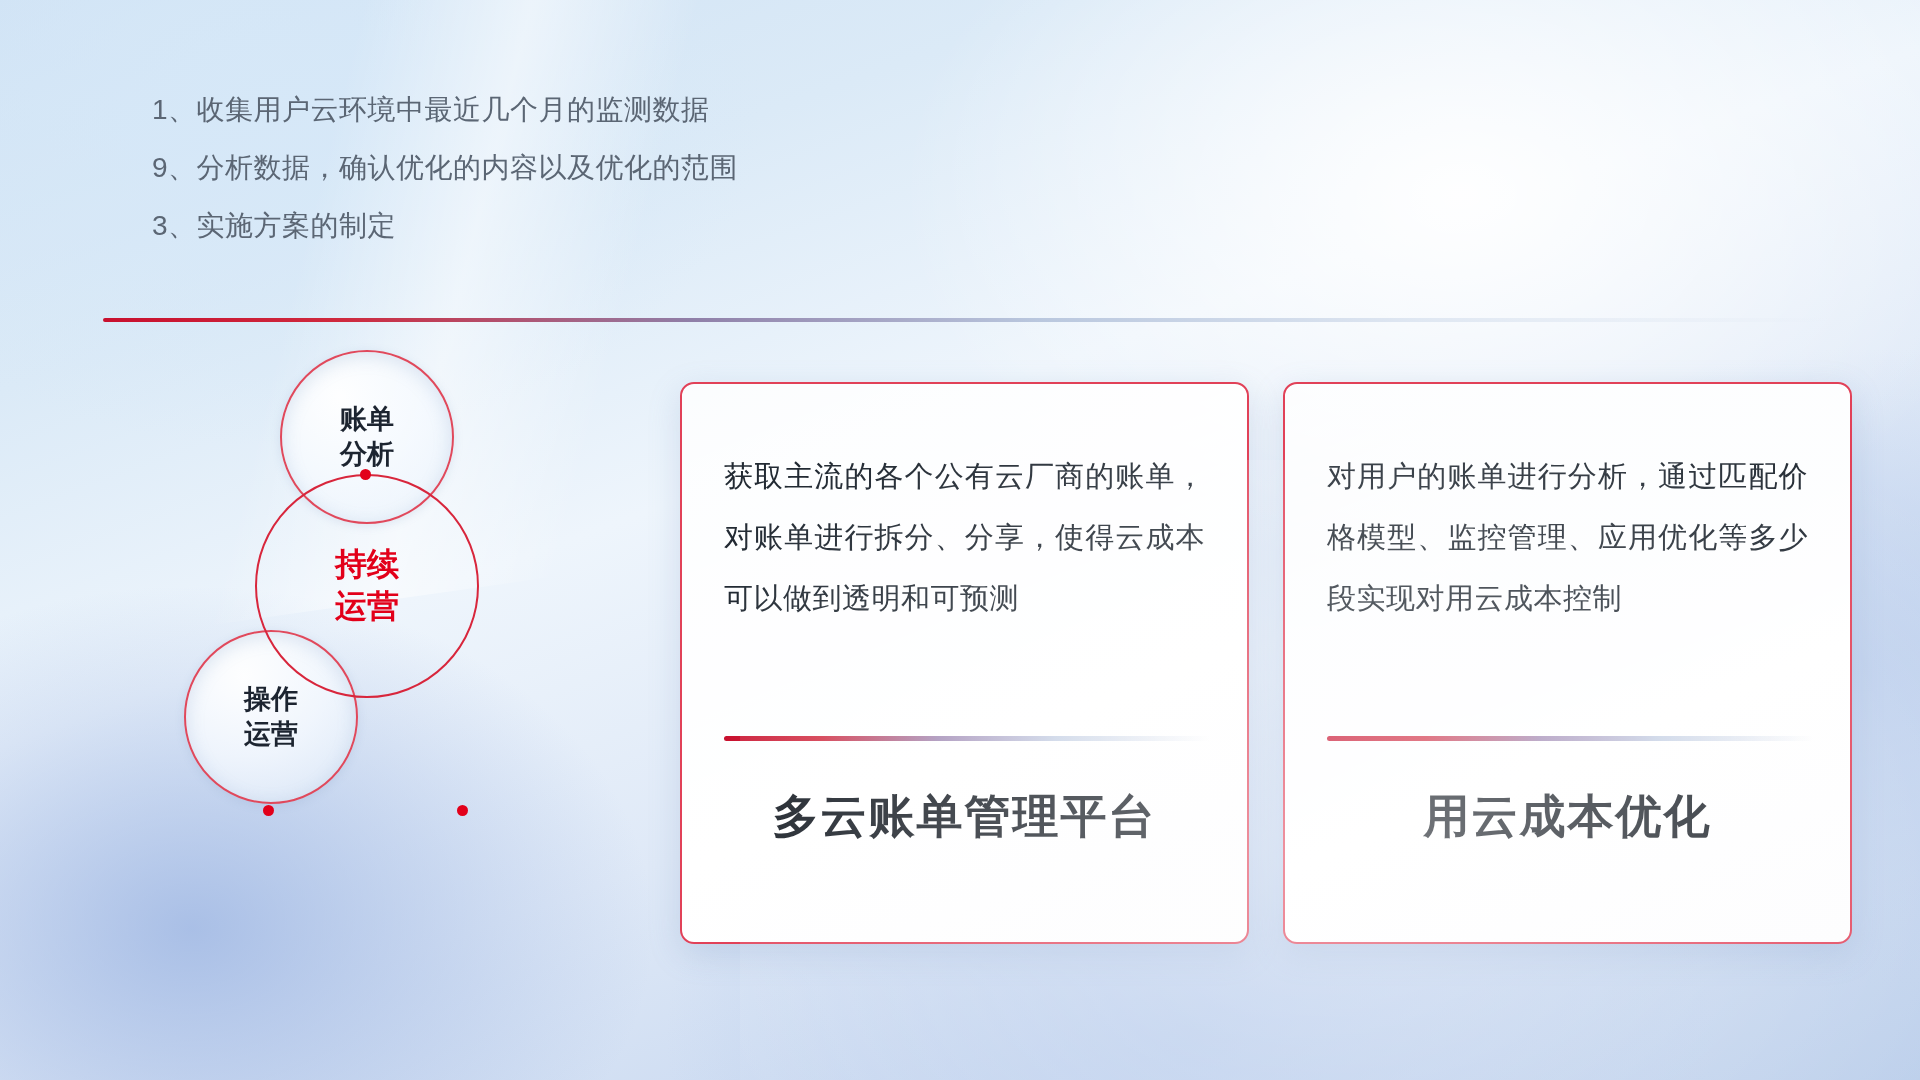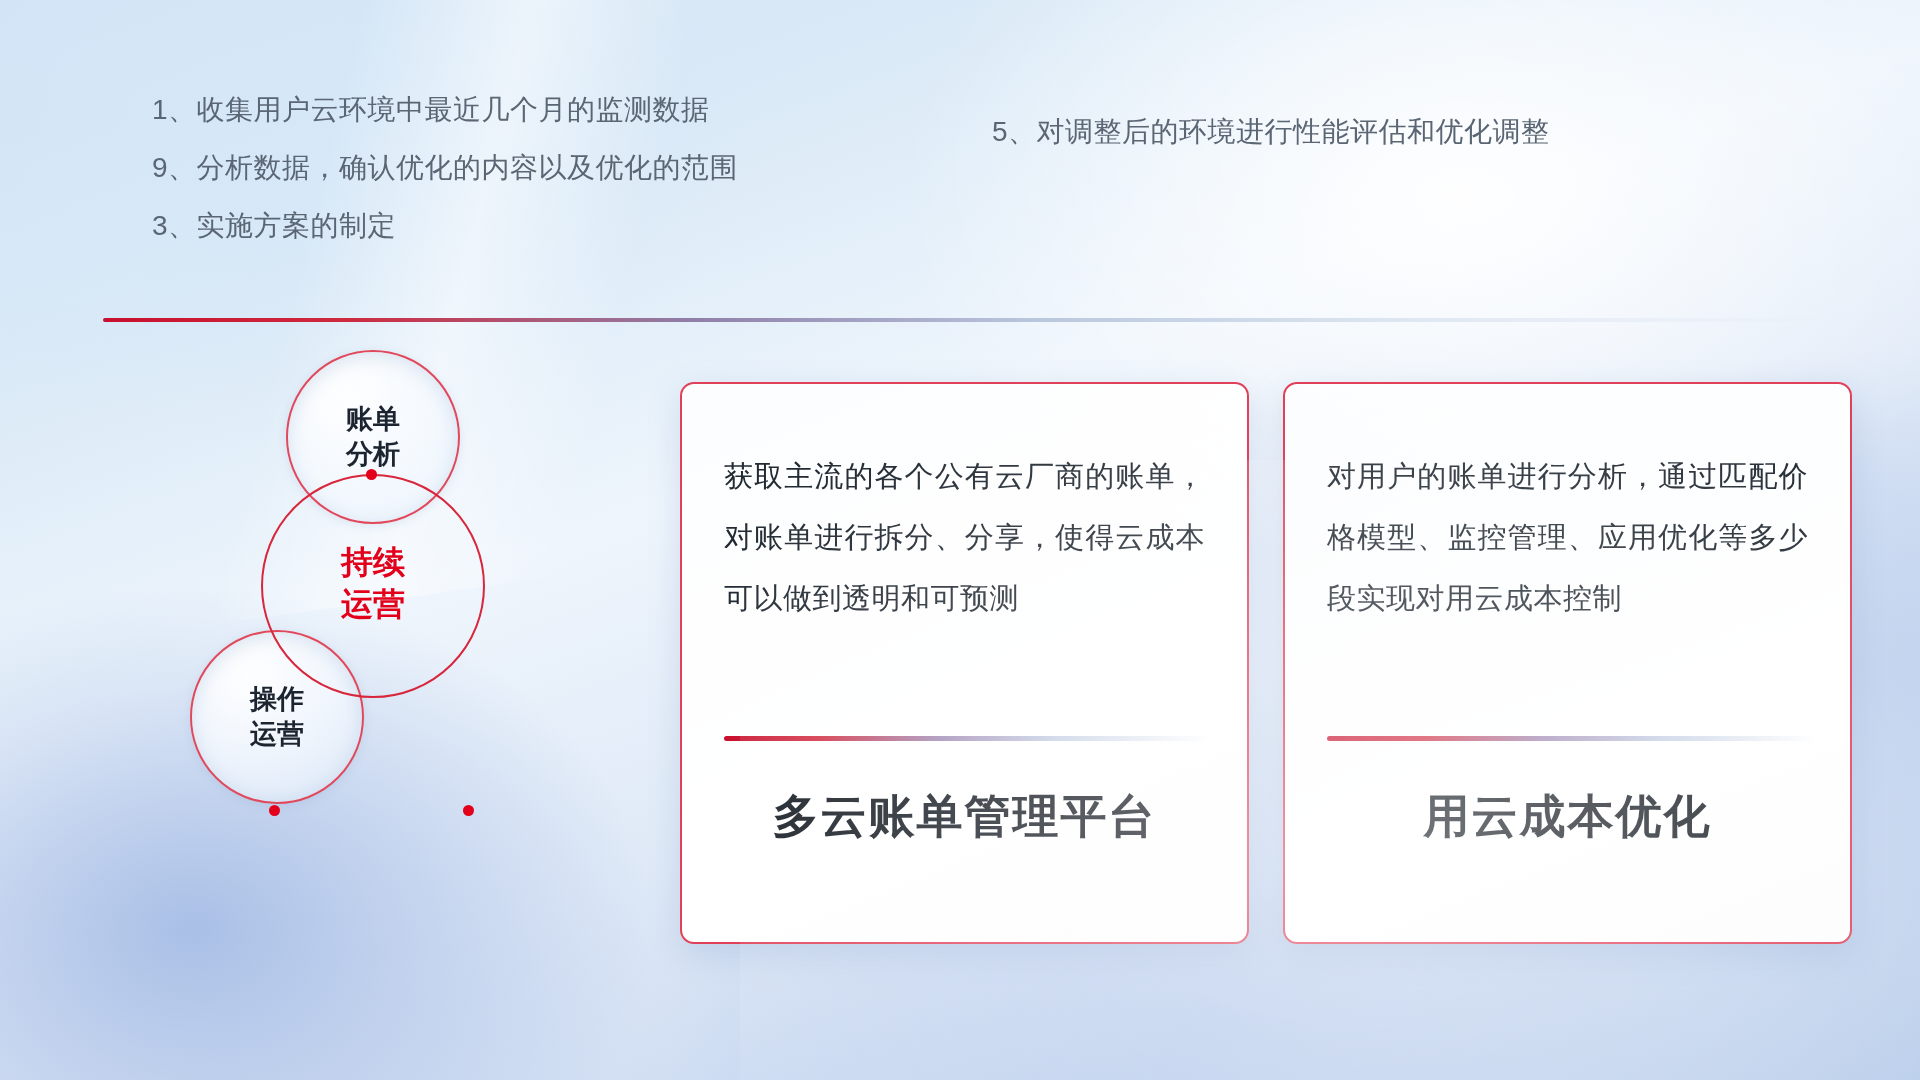--- a/index.html
+++ b/index.html
@@ -68,21 +68,21 @@
     width: 1728px;
     height: 4px;
     z-index: 5;
     background: linear-gradient(90deg, #c8102e 0%, #cf2a3e 14%, #8f7fa8 34%, #b9c7de 54%, #dfe7f2 76%, rgba(223,231,242,0) 100%);
     border-radius: 2px;
   }
 
   
   #venn {
     position: absolute;
-    left: 106px;
+    left: 100px;
     top: 350px;
     width: 520px;
     height: 600px;
     z-index: 6;
   }
   .circle {
     position: absolute;
     border-radius: 50%;
     border: 2px solid #e0495c;
     display: flex;
@@ -110,21 +110,20 @@
     border: 2px solid #d8263c;
     display: flex;
     align-items: center;
     justify-content: center;
     text-align: center;
     color: #e2001a;
     font-weight: bold;
     font-size: 32px;
     line-height: 1.3;
     background: transparent;
-    font-family: Liberation Mono, monospace;
   }
   .dot {
     position: absolute;
     width: 11px;
     height: 11px;
     border-radius: 50%;
     background: #e2001a;
   }
   #dot-top   { left: 260px; top: 119px; }
   #dot-left  { left: 163px; top: 455px; }
@@ -182,21 +181,20 @@
 
 <div id="slide">
 
   <div class="bullets" id="bullets-left">
     <div class="line">1、收集用户云环境中最近几个月的监测数据</div>
     <div class="line">9、分析数据，确认优化的内容以及优化的范围</div>
     <div class="line">3、实施方案的制定</div>
   </div>
 
   <div class="bullets" id="bullets-right">
-    <div class="line">5、对调整后的环境进行性能评估和优化调整</div>
   </div>
 
   <div id="divider"></div>
 
   <div id="venn">
 
     <div class="circle" id="circle-top">
       <span>
         <span>账单</span><br>
         <span>分析</span>

